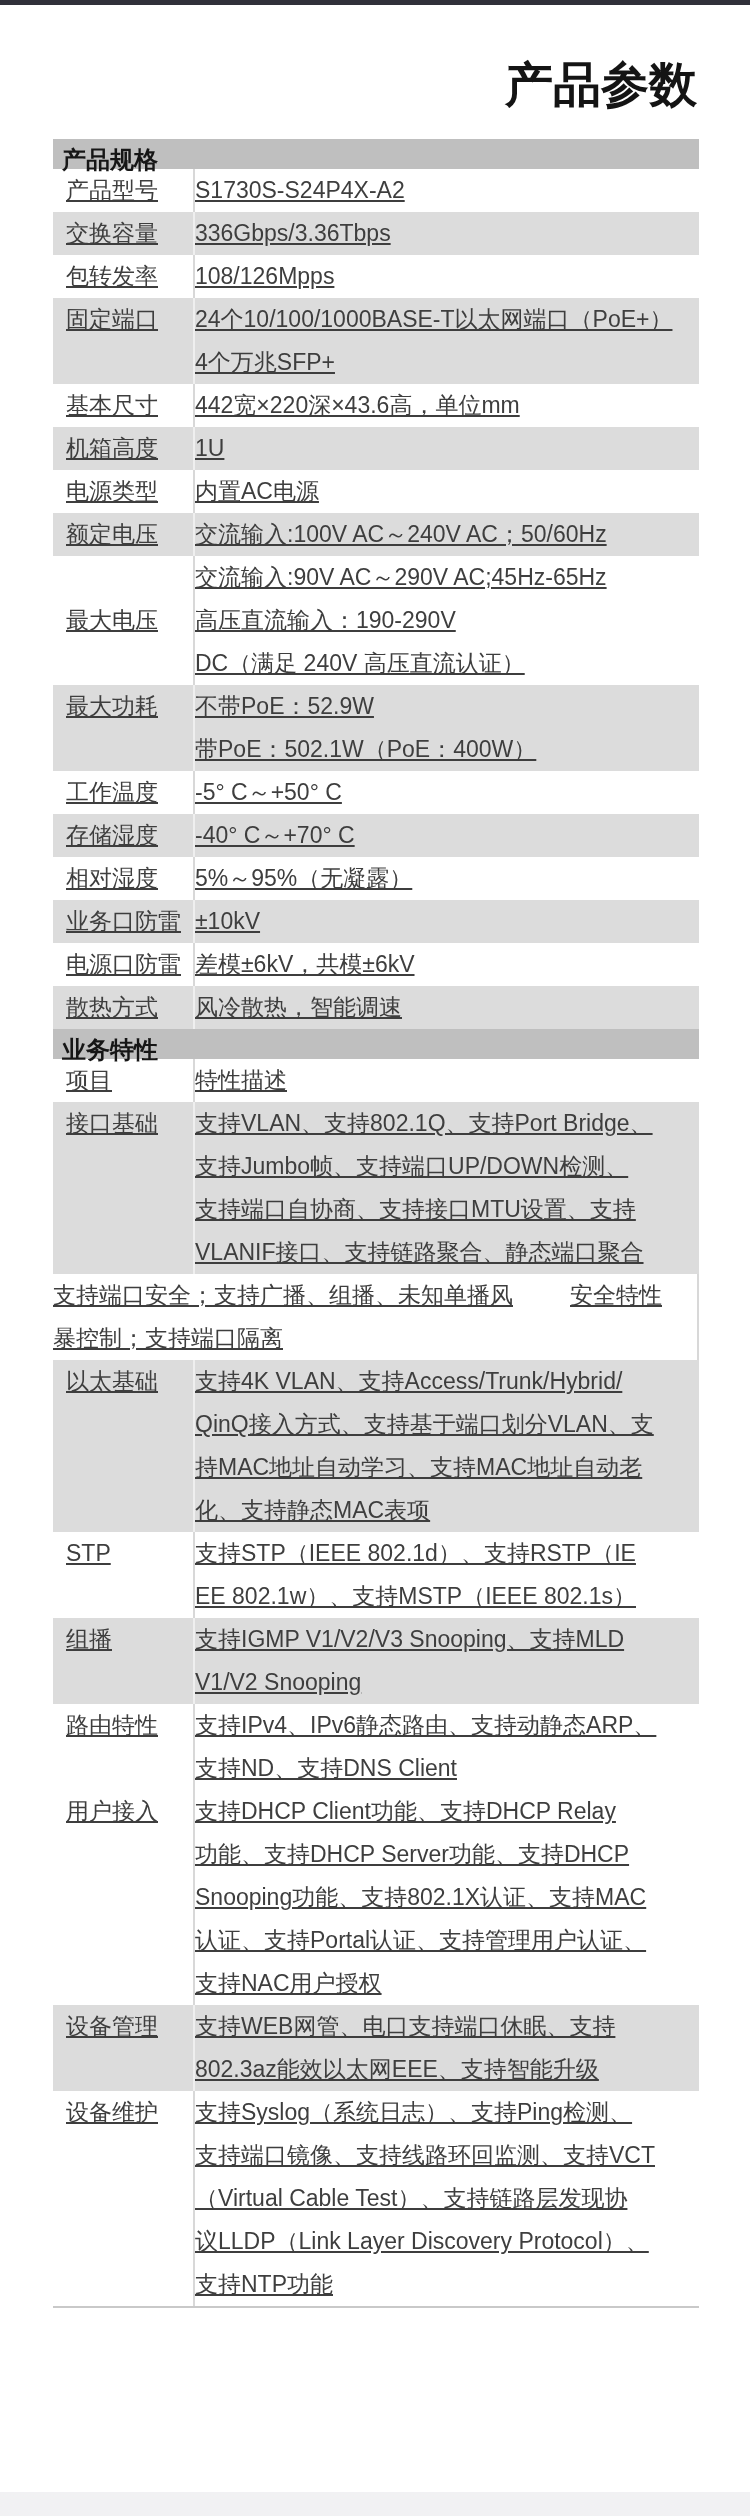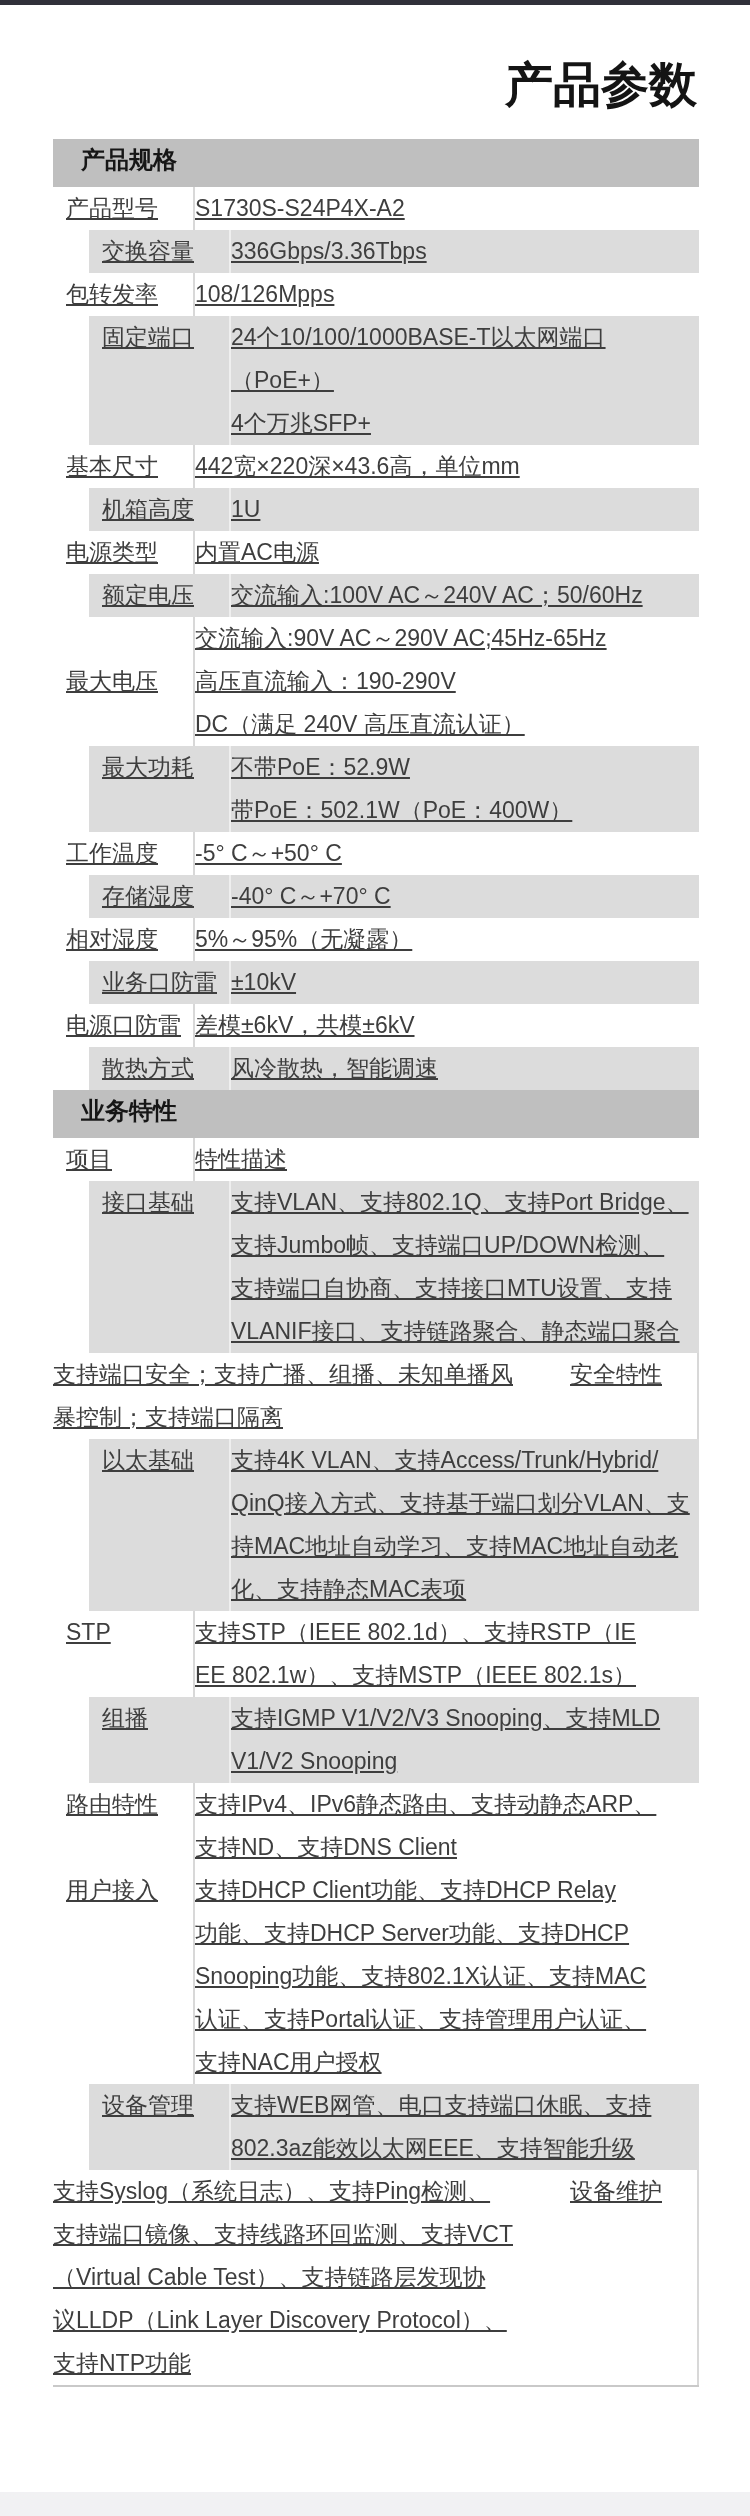--- a/index.html
+++ b/index.html
@@ -28,30 +28,30 @@
     line-height:52px;
     font-weight:bold;
     color:var(--title-text);
     text-align:right;
   }
   .spec-table{
     margin:0 51px 0 53px;
     border-bottom:2px solid var(--tbl-border);
   }
   .section-header{
-    height:48px;
+    height:30px;
     line-height:42px;
     background:var(--header-bg);
     font-size:24px;
     font-weight:bold;
     color:#161616;
-    padding-left:28px;
+    padding-left:9px;
   }
   .row{display:flex;align-items:stretch;}
-  .row.gray{background:var(--row-alt);margin-left:36px;}
+  .row.gray{background:var(--row-alt);}
   .row.white{background:#ffffff;}
   .cell{
     font-size:23px;
     line-height:43px;
     color:var(--text);
     text-decoration:underline;
   }
   .cell.label{
     flex:0 0 142px;
     box-sizing:border-box;
@@ -199,23 +199,23 @@
 Snooping功能、支持802.1X认证、支持MAC
 认证、支持Portal认证、支持管理用户认证、
 支持NAC用户授权</div>
         </div>
         <div class="row gray">
           <div class="cell label">设备管理</div>
           <div class="cell value">支持WEB网管、电口支持端口休眠、支持
 802.3az能效以太网EEE、支持智能升级</div>
         </div>
         <div class="row white">
+          <div class="cell label">设备维护</div>
           <div class="cell value">支持Syslog（系统日志）、支持Ping检测、
 支持端口镜像、支持线路环回监测、支持VCT
 （Virtual Cable Test）、支持链路层发现协
 议LLDP（Link Layer Discovery Protocol）、
 支持NTP功能</div>
-          <div class="cell label">设备维护</div>
         </div>
       </div>
     </div>
   <div class="footer-strip"></div>
 </div>
 
 </body></html>

